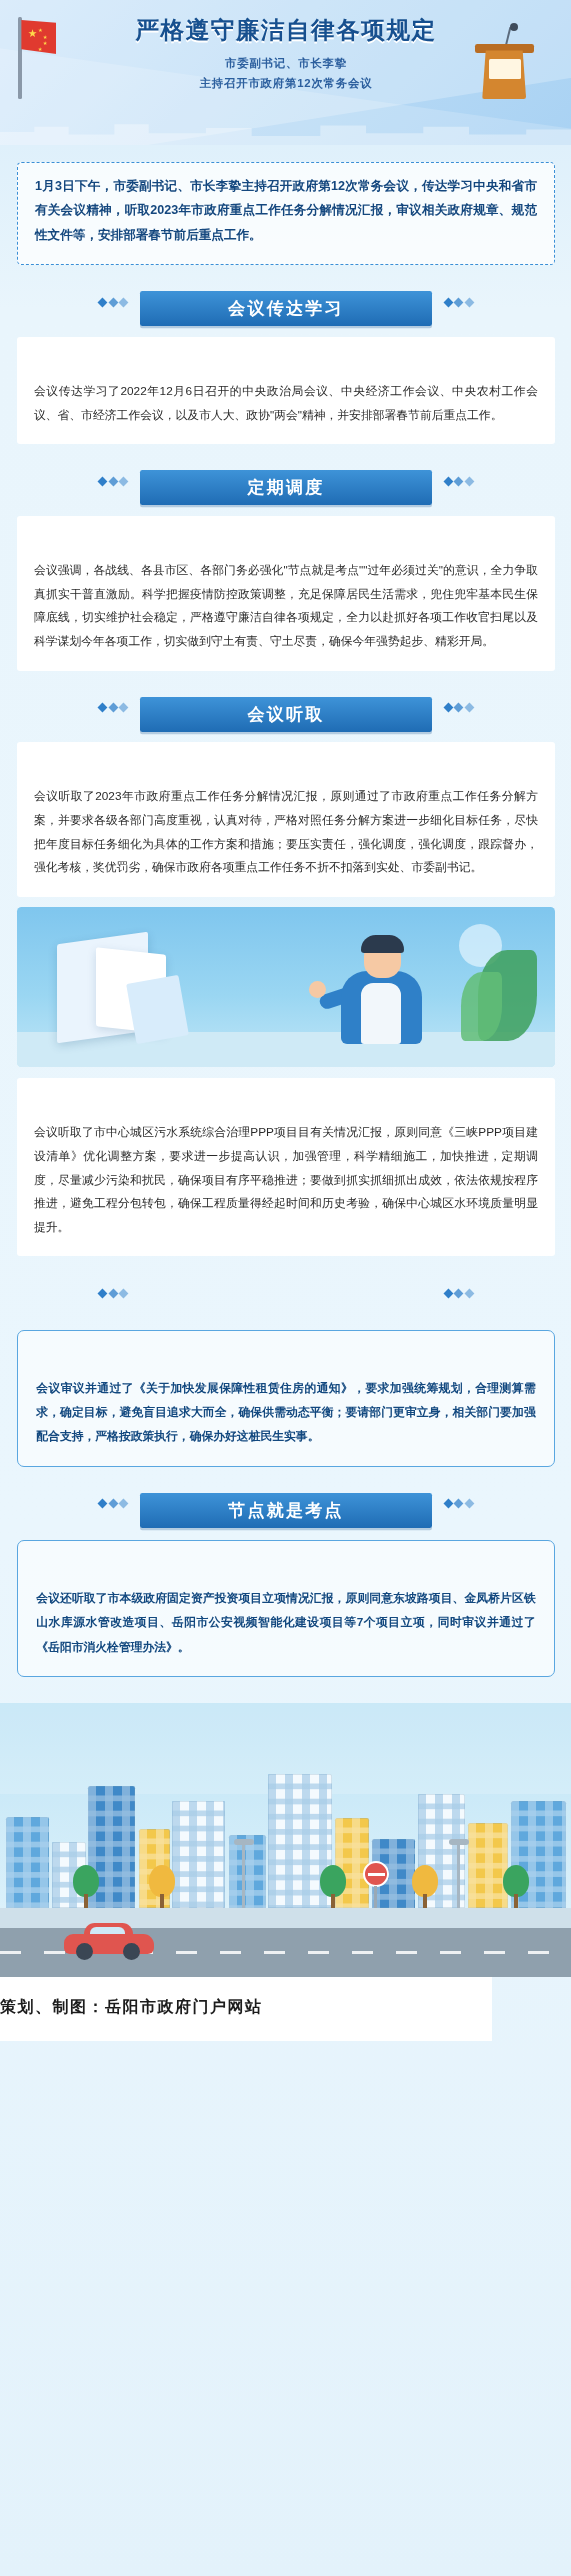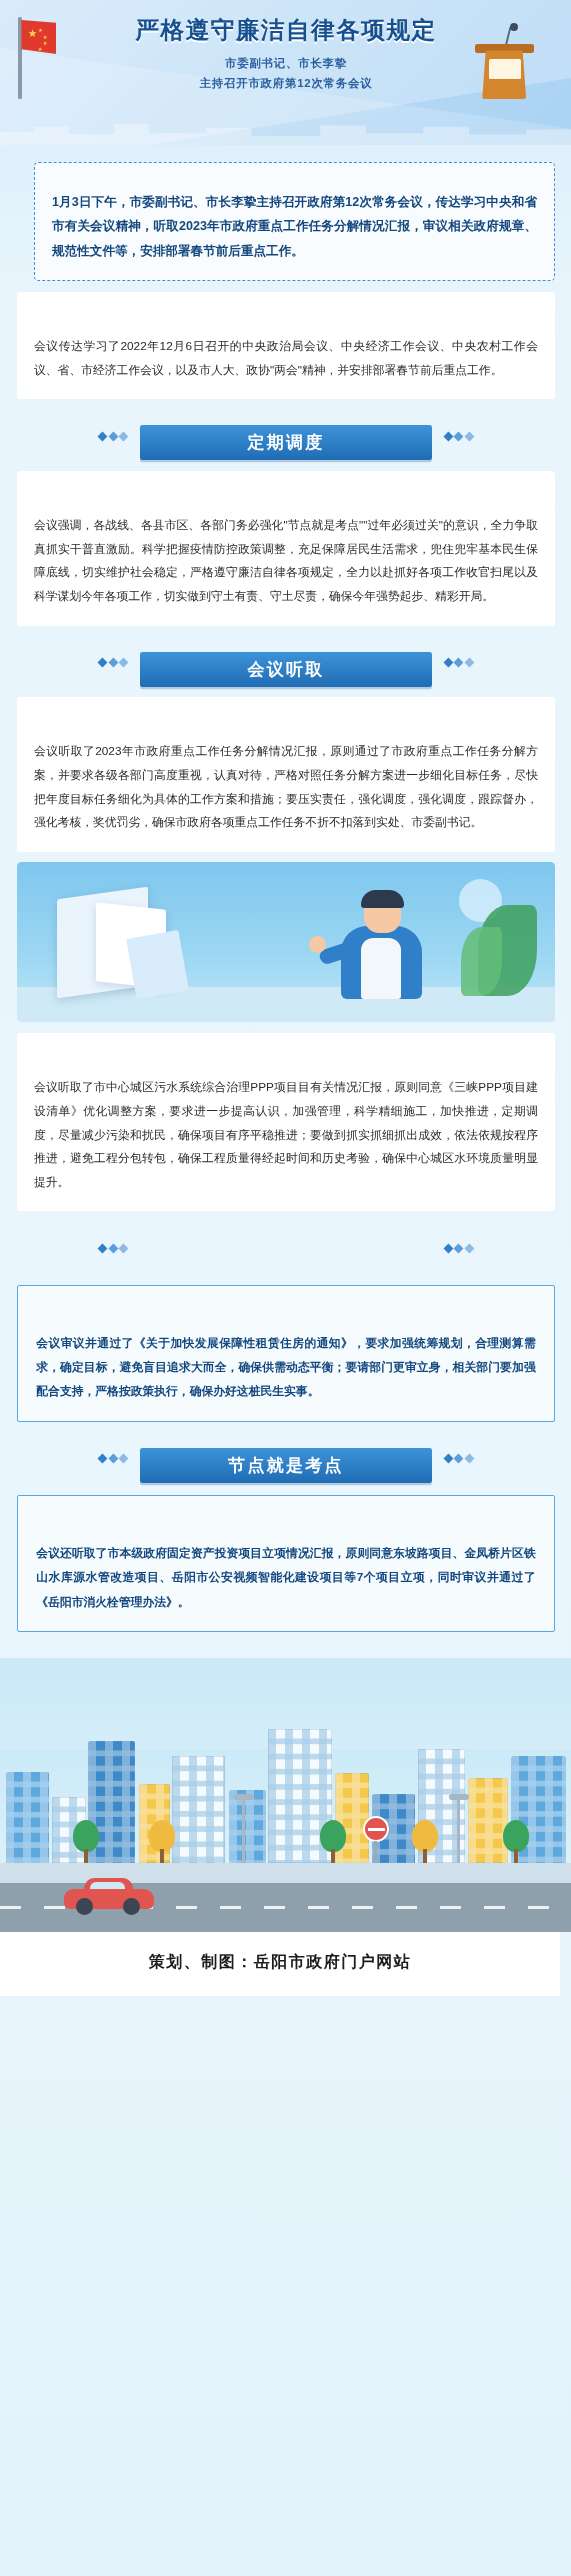--- a/index.html
+++ b/index.html
@@ -132,25 +132,25 @@
   }
 
   
   .content {
     position: relative;
     padding: 0 0 0 0;
   }
 
   
   .intro {
-    margin: 17px 17px 0 34px;
+    margin: 17px 17px 0 17px;
     border: 1.5px dashed #3b8fd6;
     border-radius: 4.6px;
     background: rgba(255,255,255,0.75);
-    padding: 27px 17px 17px 17px;
+    padding: 11px 17px 17px 17px;
   }
   .intro p {
     font-size: 12.6px;
     line-height: 24.4px;
     color: #14477e;
     text-align: justify;
     font-weight: bold;
   }
 
   
@@ -200,21 +200,21 @@
   .card p {
     font-size: 11.8px;
     line-height: 23.6px;
     color: #2a2a2a;
     text-align: justify;
     margin-top: 28px;
   }
   .card.boxed {
     border: 1.5px solid #59a6e0;
     background: rgba(255,255,255,0.55);
-    border-radius: 2px;
+    border-radius: 7px;
     margin-top: 12.2px;
     padding: 17px 18.3px;
   }
   .card.boxed p { color: #12487f; font-weight: bold; line-height: 24.4px; }
 
   
   .illus {
     position: relative;
     margin: 10.7px 17px 0 17px;
     height: 160px;
@@ -405,23 +405,23 @@
   .lamp {
     position: absolute; bottom: 69px; width: 3px; height: 66px; background: #a6b6c2;
   }
   .lamp:after {
     content: ""; position: absolute; top: -3px; left: -7.6px;
     width: 20px; height: 6.1px; background: #a6b6c2; border-radius: 3px;
   }
 
   
   .credit {
-    width: 560px;
+    width: 492px;
     background: #ffffff;
-    text-align: center;
+    text-align: left;
     padding: 20px 0 23px 0;
   }
   .credit span {
     font-size: 16px;
     font-weight: bold;
     color: #1c1c1c;
     letter-spacing: 1.5px;
   }
 </style>
 </head>
@@ -456,20 +456,35 @@
     <div class="title-sub1">市委副书记、市长李挚</div>
     <div class="title-sub2">主持召开市政府第12次常务会议</div>
   </div>
 
   <div class="content">
 
     <div class="intro">
       <p>1月3日下午，市委副书记、市长李挚主持召开政府第12次常务会议，传达学习中央和省市有关会议精神，听取2023年市政府重点工作任务分解情况汇报，审议相关政府规章、规范性文件等，安排部署春节前后重点工作。</p>
     </div>
 
+    <div class="sec-head">
+      <div class="squares">
+          <i></i>
+          <i></i>
+          <i></i>
+        </div>
+      <div class="squares right">
+          <i></i>
+          <i></i>
+          <i></i>
+        </div>
+      <div class="bar">
+        <span>会议传达学习</span>
+      </div>
+    </div>
     <div class="card">
       <p>会议传达学习了2022年12月6日召开的中央政治局会议、中央经济工作会议、中央农村工作会议、省、市经济工作会议，以及市人大、政协"两会"精神，并安排部署春节前后重点工作。</p>
     </div>
 
     <div class="sec-head">
       <div class="squares">
           <i></i>
           <i></i>
           <i></i>
         </div>

